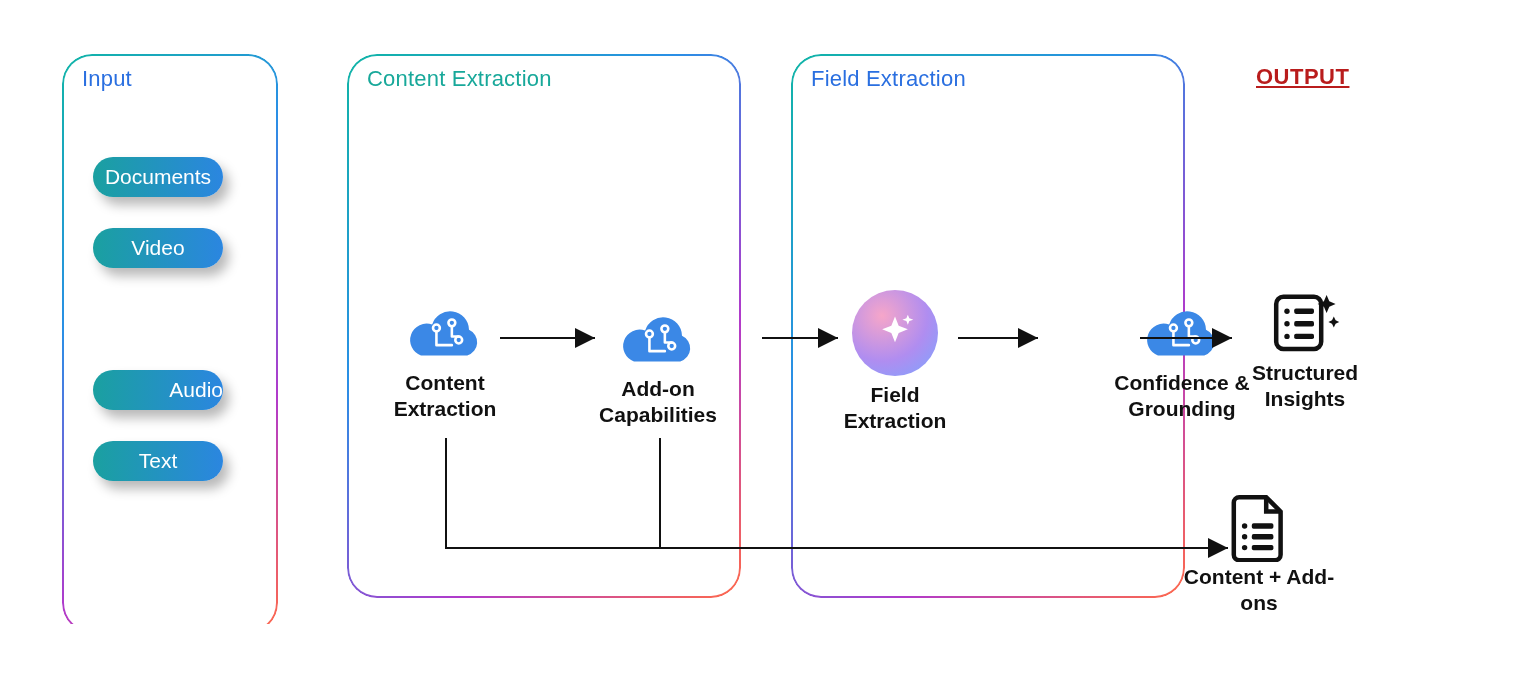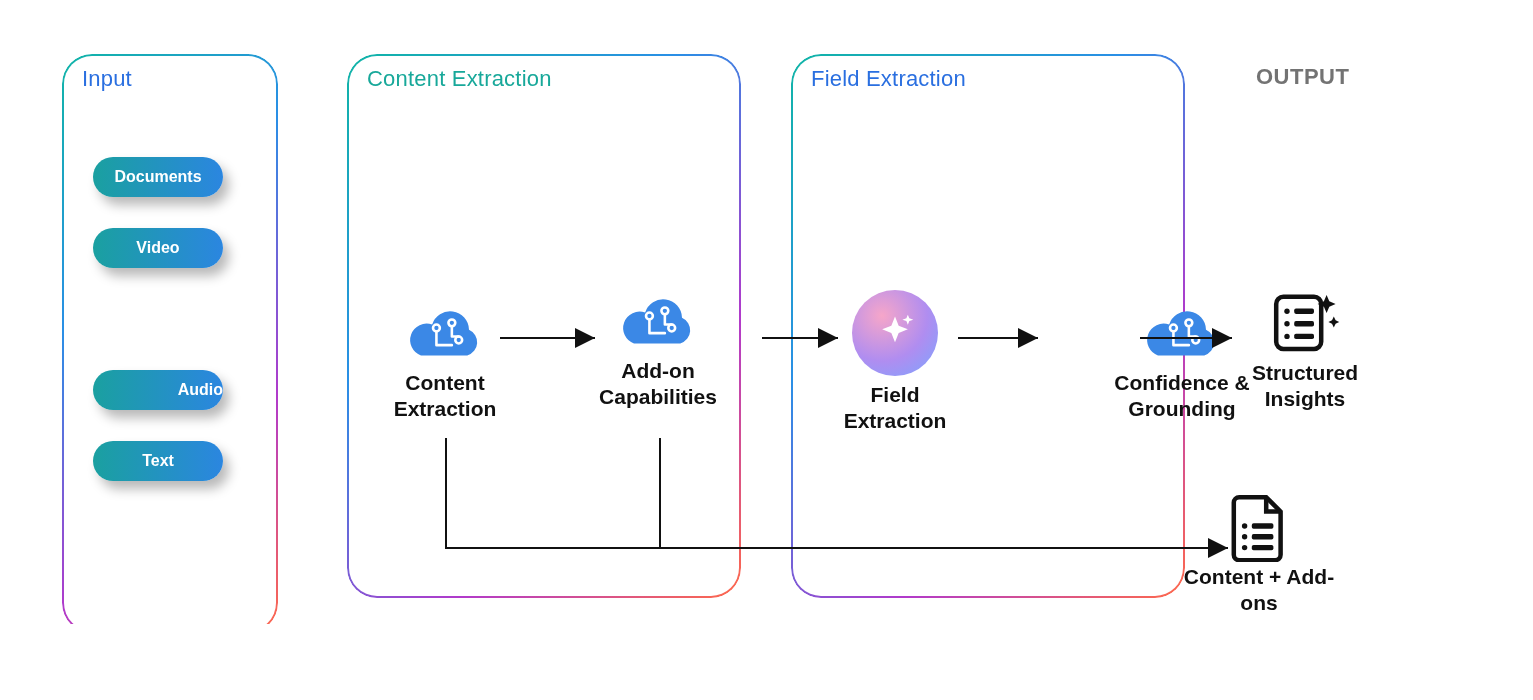--- a/index.html
+++ b/index.html
@@ -23,21 +23,21 @@
     pointer-events:none;
   }
   .panel{border:none;}
   .panel-title{
     position:absolute;top:10px;left:18px;font-size:22px;font-weight:400;letter-spacing:.2px;
   }
 
   .pill{
     width:130px;height:40px;border-radius:20px;
     display:flex;align-items:center;justify-content:center;
-    color:#fff;font-size:16px;font-weight:700;
+    color:#fff;font-size:21px;font-weight:400;
     background:linear-gradient(90deg,#1aa0a0 0%,#2b86e0 100%);
     box-shadow:6px 8px 12px rgba(0,0,0,.28);
     position:absolute;left:25px;
   }
 
   .node{position:absolute;text-align:center;width:150px;}
   .node .label{font-size:21px;font-weight:600;line-height:1.25;margin-top:6px;}
 
   .cloud{width:86px;height:60px;margin:0 auto;display:block;}
 
@@ -77,36 +77,36 @@
     </div>
 
   <div class="panel" style="left:349px;top:56px;width:390px;height:540px;">
     <div class="panel-title" style="color: rgb(24, 168, 154);">Content Extraction</div>
   </div>
 
   <div class="panel" style="left:793px;top:56px;width:390px;height:540px;">
     <div class="panel-title" style="color: rgb(42, 111, 224);">Field Extraction</div>
   </div>
 
-  <div class="output-title" style="left: 1256px; top: 64px; color: #737373;">OUTPUT</div>
+  <div class="output-title" style="left: 1256px; top: 64px; color: #b91c1c; text-decoration: underline;">OUTPUT</div>
 
   <div class="node" style="left:370px;top:304px;">
     <svg class="cloud" viewBox="0 0 100 70">
       <path d="M78 30a22 22 0 00-43-6A18 18 0 1022 60h54a16 16 0 002-30z" fill="#3b88e6"></path>
       <g stroke="#fff" stroke-width="3" fill="none" stroke-linecap="round">
         <circle cx="40" cy="28" r="4"></circle>
           <circle cx="58" cy="22" r="4"></circle>
           <circle cx="66" cy="42" r="4"></circle>
         <path d="M40 32v16M40 48h18M58 26v12M58 38h8"></path>
       </g>
     </svg>
     <div class="label">Content Extraction</div>
   </div>
 
-  <div class="node" style="left:583px;top:292px;">
+  <div class="node" style="left:583px;top:310px;">
     <svg class="cloud" viewBox="0 0 100 70">
       <path d="M78 30a22 22 0 00-43-6A18 18 0 1022 60h54a16 16 0 002-30z" fill="#3b88e6"></path>
       <g stroke="#fff" stroke-width="3" fill="none" stroke-linecap="round">
         <circle cx="40" cy="28" r="4"></circle>
           <circle cx="58" cy="22" r="4"></circle>
           <circle cx="66" cy="42" r="4"></circle>
         <path d="M40 32v16M40 48h18M58 26v12M58 38h8"></path>
       </g>
     </svg>
     <div class="label">Add-on Capabilities</div>

